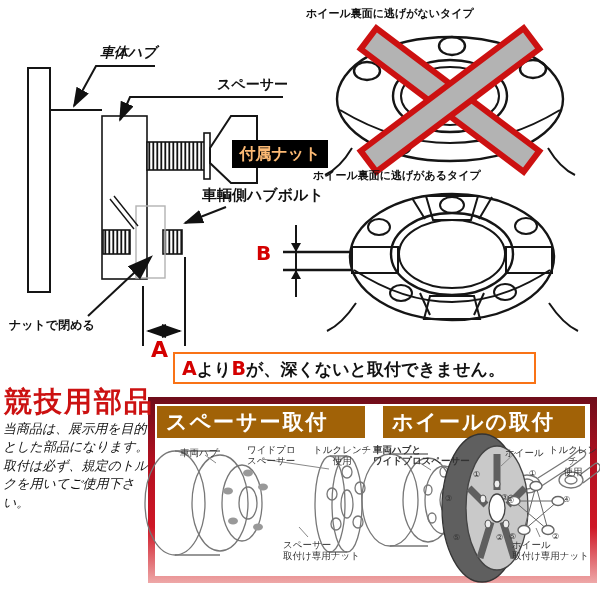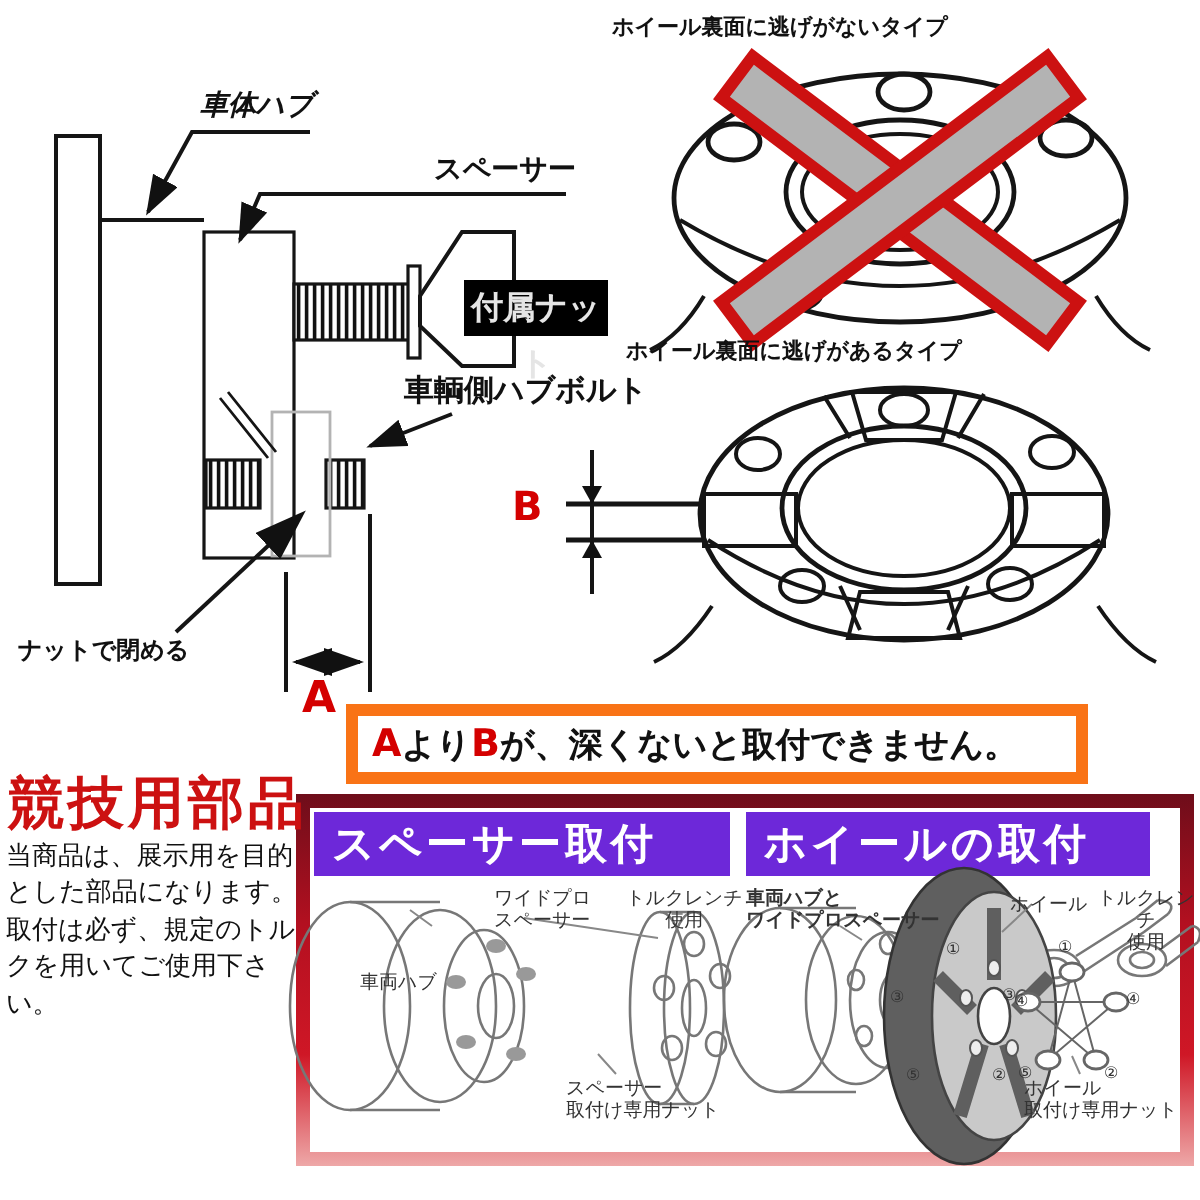--- a/index.html
+++ b/index.html
@@ -1,35 +1,35 @@
 <!DOCTYPE html>
 <html><head>
 <meta charset="utf-8">
 <style>
   html,body{margin:0;padding:0;}
   body{width:600px;height:600px;position:relative;background:#fff;overflow:hidden;
        font-family:"DejaVu Sans",sans-serif;color:#111;}
   .abs{position:absolute;}
   .lbl{font-weight:bold;font-size:14px;white-space:nowrap;z-index:3;}
   .t-title{font-weight:bold;font-size:11px;white-space:nowrap;z-index:3;letter-spacing:0px;}
-  .nutbox{background:#000;color:#e5e5e5;font-weight:bold;font-size:16px;width:72px;height:28px;
+  .nutbox{background:#000;color:#fdba74;font-weight:bold;font-size:16px;width:96px;height:28px;
           line-height:28px;text-align:center;z-index:3;}
   .dim{color:#d40000;font-weight:bold;z-index:3;}
-  .caution{left:173px;top:352px;width:352px;height:28px;border:6px solid #f97316;background:#fff;
+  .caution{left:173px;top:352px;width:352px;height:28px;border:2px solid #f97316;background:#fff;
            font-size:17px;font-weight:bold;line-height:28px;padding-left:7px;white-space:nowrap;z-index:3;}
   .caution .red{color:#d40000;font-size:19px;}
   .notice-title{left:4px;top:383px;color:#cc1111;font-weight:bold;font-size:28px;letter-spacing:2px;z-index:3;}
-  .notice-body{left:3px;top:420px;width:150px;font-size:13px;line-height:1.42;z-index:3;}
+  .notice-body{left:3px;top:420px;width:150px;font-size:13px;line-height:1.42;z-index:3;font-style:italic;}
   .panel-frame{left:148px;top:397px;width:449px;height:186px;z-index:1;
      background:linear-gradient(180deg,#6e0d1a 0%,#b31020 35%,#cf1726 70%,#eea8a8 100%);}
   .panel-inner{position:absolute;left:7px;top:7px;right:7px;bottom:7px;background:#fff;}
-  .panel-header{position:absolute;height:32px;background:#6d28d9;color:#fff;font-weight:bold;
+  .panel-header{position:absolute;height:32px;background:#a16207;color:#fff;font-weight:bold;
      font-size:21px;letter-spacing:2px;line-height:32px;padding-left:9px;white-space:nowrap;z-index:2;}
   .ph1{left:157px;top:406px;width:199px;}
-  .ph2{left:373px;top:406px;width:193px;}
+  .ph2{left:383px;top:406px;width:193px;}
   .plbl{font-size:9.5px;color:#333;line-height:11px;white-space:pre-line;z-index:3;}
   .pnum{font-size:8px;color:#333;z-index:3;line-height:8px;}
   svg{position:absolute;left:0;top:0;z-index:2;}
 </style>
 </head>
 <body>
 
 <div class="abs panel-frame">
   <div class="panel-inner"></div>
 </div>
@@ -218,21 +218,21 @@
 <span class="abs t-title" style="left:306px;top:6px;">ホイール裏面に逃げがないタイプ</span>
 <span class="abs t-title" style="left:313px;top:168px;">ホイール裏面に逃げがあるタイプ</span>
 
 <div class="abs caution">
   <span class="red">A</span><span>より</span><span class="red">B</span><span>が、深くないと取付できません。</span>
 </div>
 
 <div class="abs notice-title">競技用部品</div>
 <div class="abs notice-body">当商品は、展示用を目的とした部品になります。取付は必ず、規定のトルクを用いてご使用下さい。</div>
 
-<div class="abs plbl" style="left:180px;top:447px;margin-top:39px;">車両ハブ</div>
+<div class="abs plbl" style="left:180px;top:447px;">車両ハブ</div>
 <div class="abs plbl" style="left:247px;top:444px;">ワイドプロ
 スペーサー</div>
 <div class="abs plbl" style="left:313px;top:444px;text-align:center;">トルクレンチ
 使用</div>
 <div class="abs plbl" style="left:283px;top:539px;">スペーサー
 取付け専用ナット</div>
 
 <div class="abs plbl" style="left:373px;top:444px;font-weight:bold;">車両ハブと
 ワイドプロスペーサー</div>
 <div class="abs plbl" style="left:505px;top:447px;">ホイール</div>

